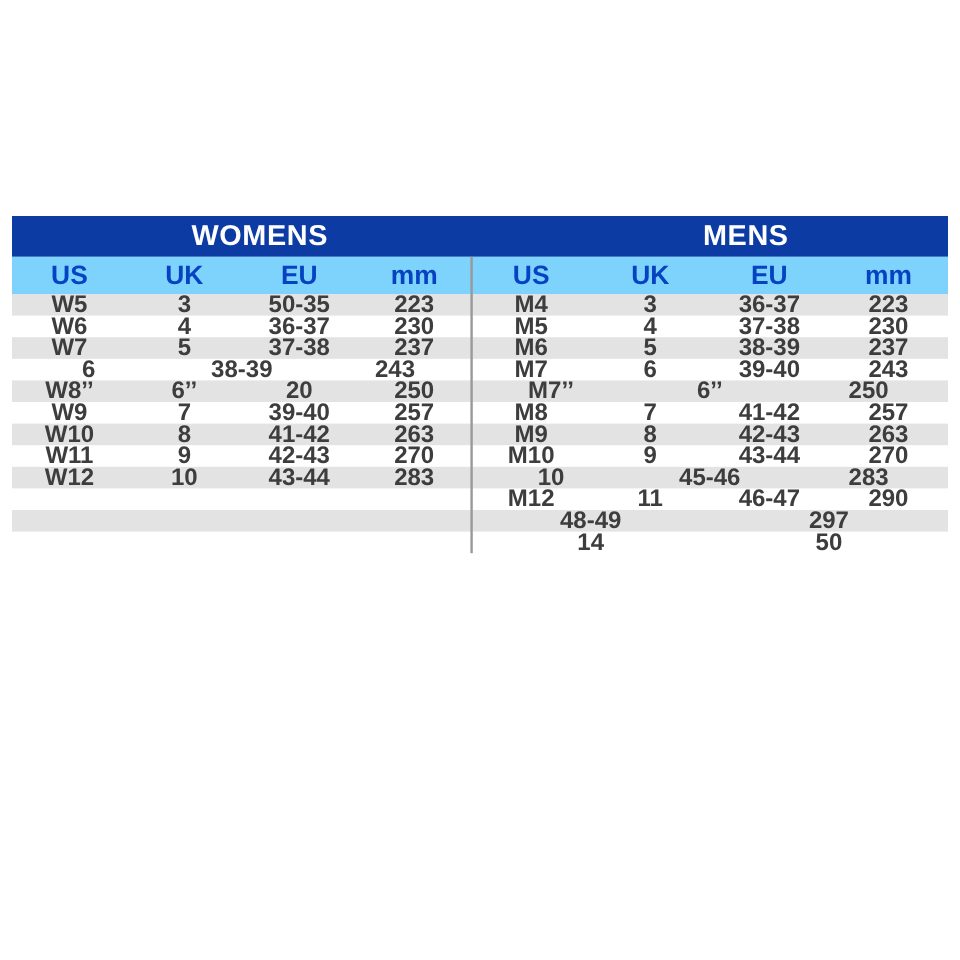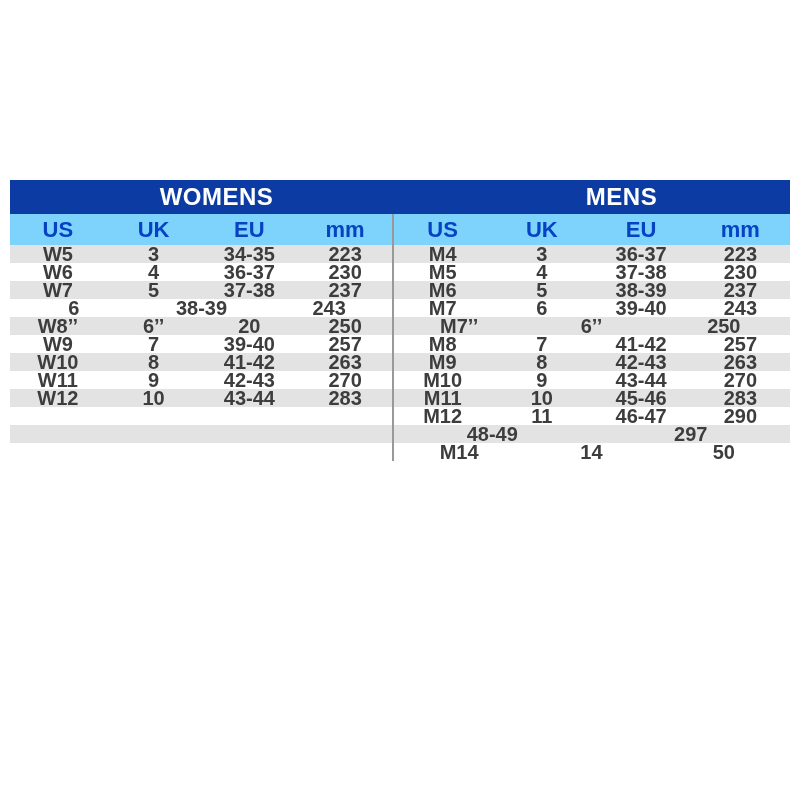--- a/index.html
+++ b/index.html
@@ -76,21 +76,21 @@
           <div class="cell col-header">US</div>
           <div class="cell col-header">UK</div>
           <div class="cell col-header">EU</div>
           <div class="cell col-header">mm</div>
         </div>
       </div>
       <div class="row stripe">
         <div class="half">
           <div class="cell">W5</div>
           <div class="cell">3</div>
-          <div class="cell">34-35</div>
+          <div class="cell">50-35</div>
           <div class="cell">223</div>
         </div>
         <div class="half right">
           <div class="cell">M4</div>
           <div class="cell">3</div>
           <div class="cell">36-37</div>
           <div class="cell">223</div>
         </div>
       </div>
       <div class="row">
@@ -190,21 +190,20 @@
         </div>
       </div>
       <div class="row stripe">
         <div class="half">
           <div class="cell">W12</div>
           <div class="cell">10</div>
           <div class="cell">43-44</div>
           <div class="cell">283</div>
         </div>
         <div class="half right">
-          <div class="cell">M11</div>
           <div class="cell">10</div>
           <div class="cell">45-46</div>
           <div class="cell">283</div>
         </div>
       </div>
       <div class="row">
         <div class="half">
           <div class="cell"></div>
           <div class="cell"></div>
           <div class="cell"></div>
@@ -230,20 +229,19 @@
         </div>
       </div>
       <div class="row">
         <div class="half">
           <div class="cell"></div>
           <div class="cell"></div>
           <div class="cell"></div>
           <div class="cell"></div>
         </div>
         <div class="half right">
-          <div class="cell">M14</div>
           <div class="cell">14</div>
           <div class="cell">50</div>
         </div>
       </div>
       <div class="divider" id="divider"></div>
   </div>
 </div>
 
 </body></html>

